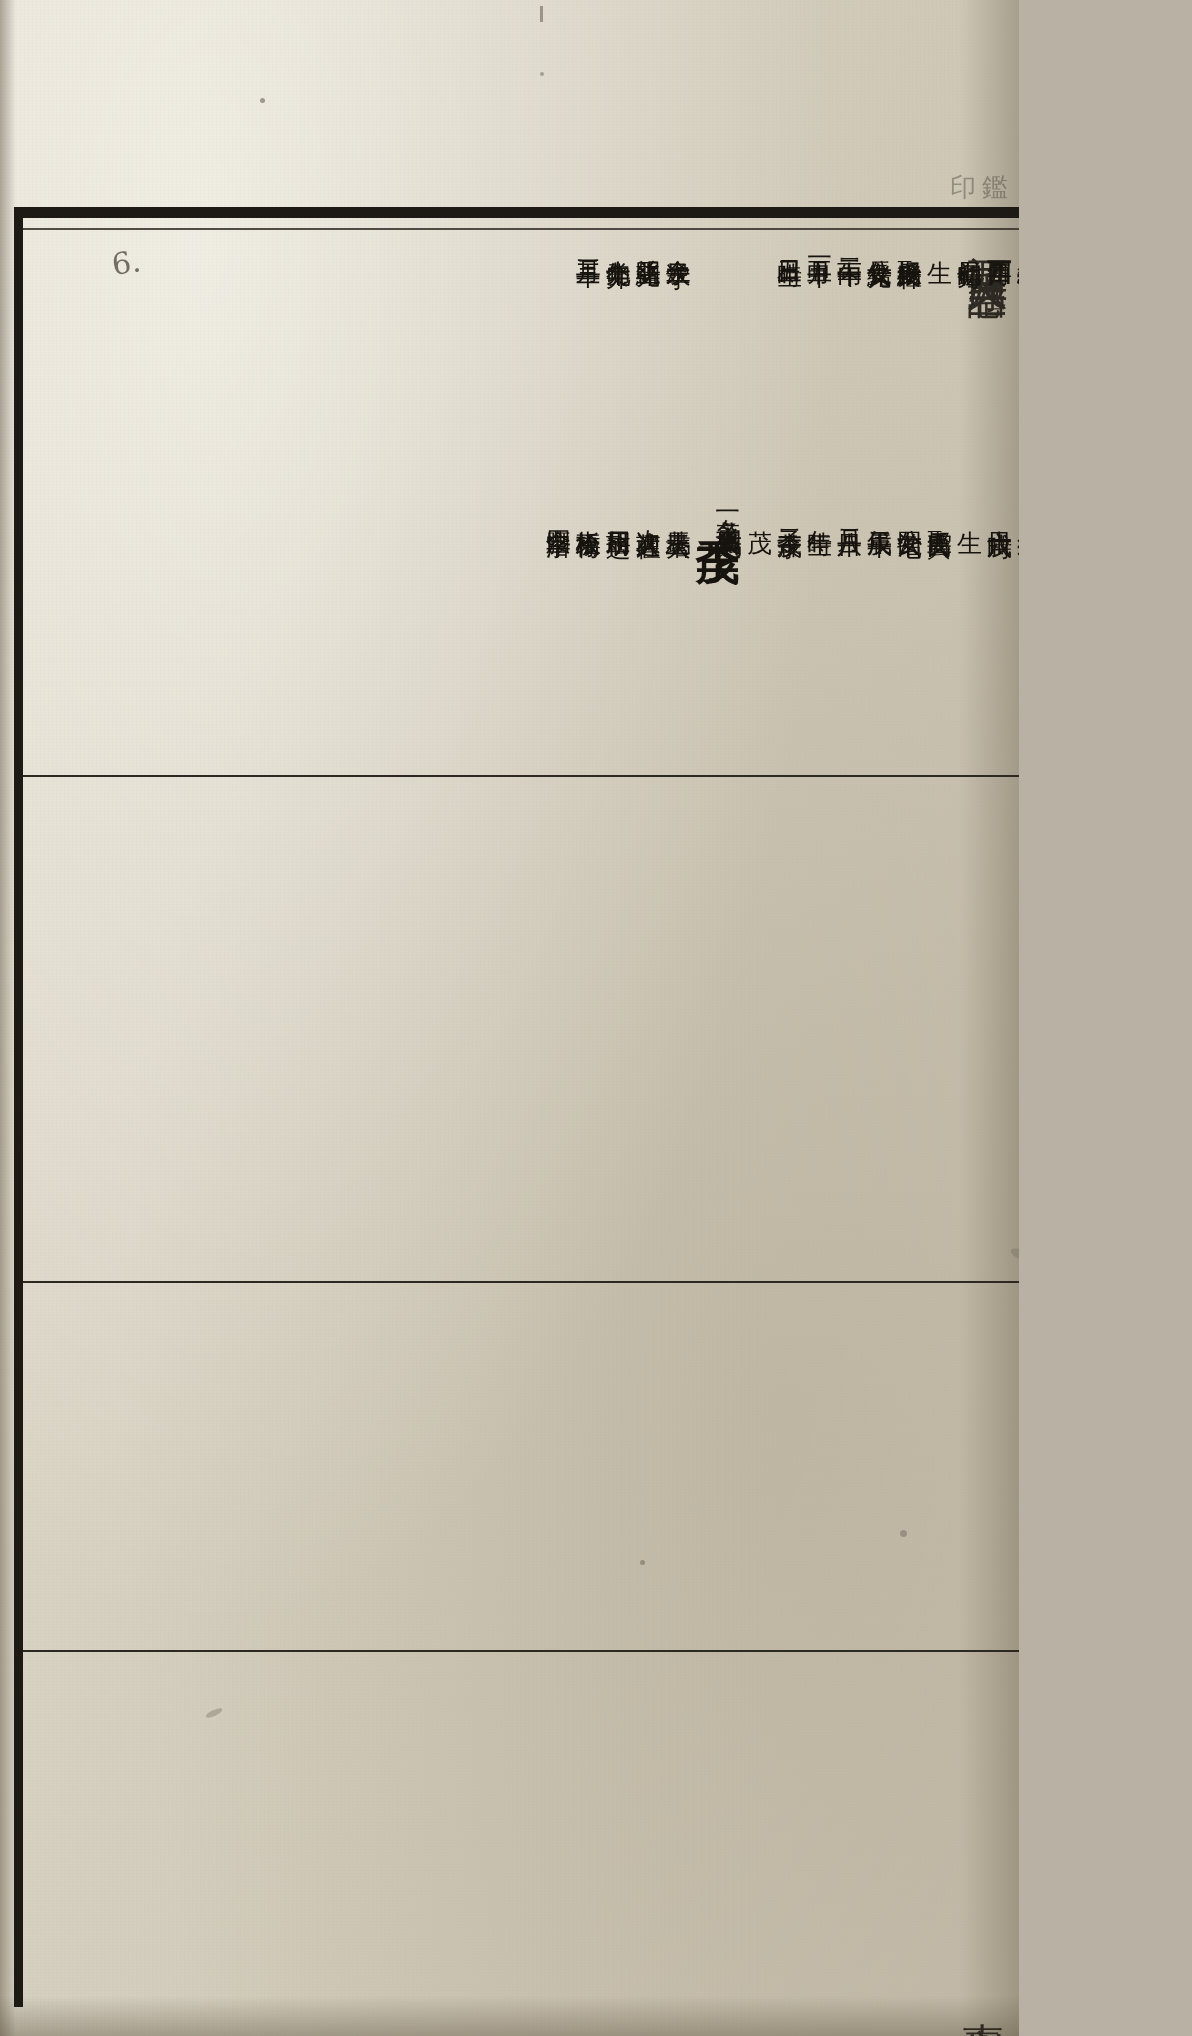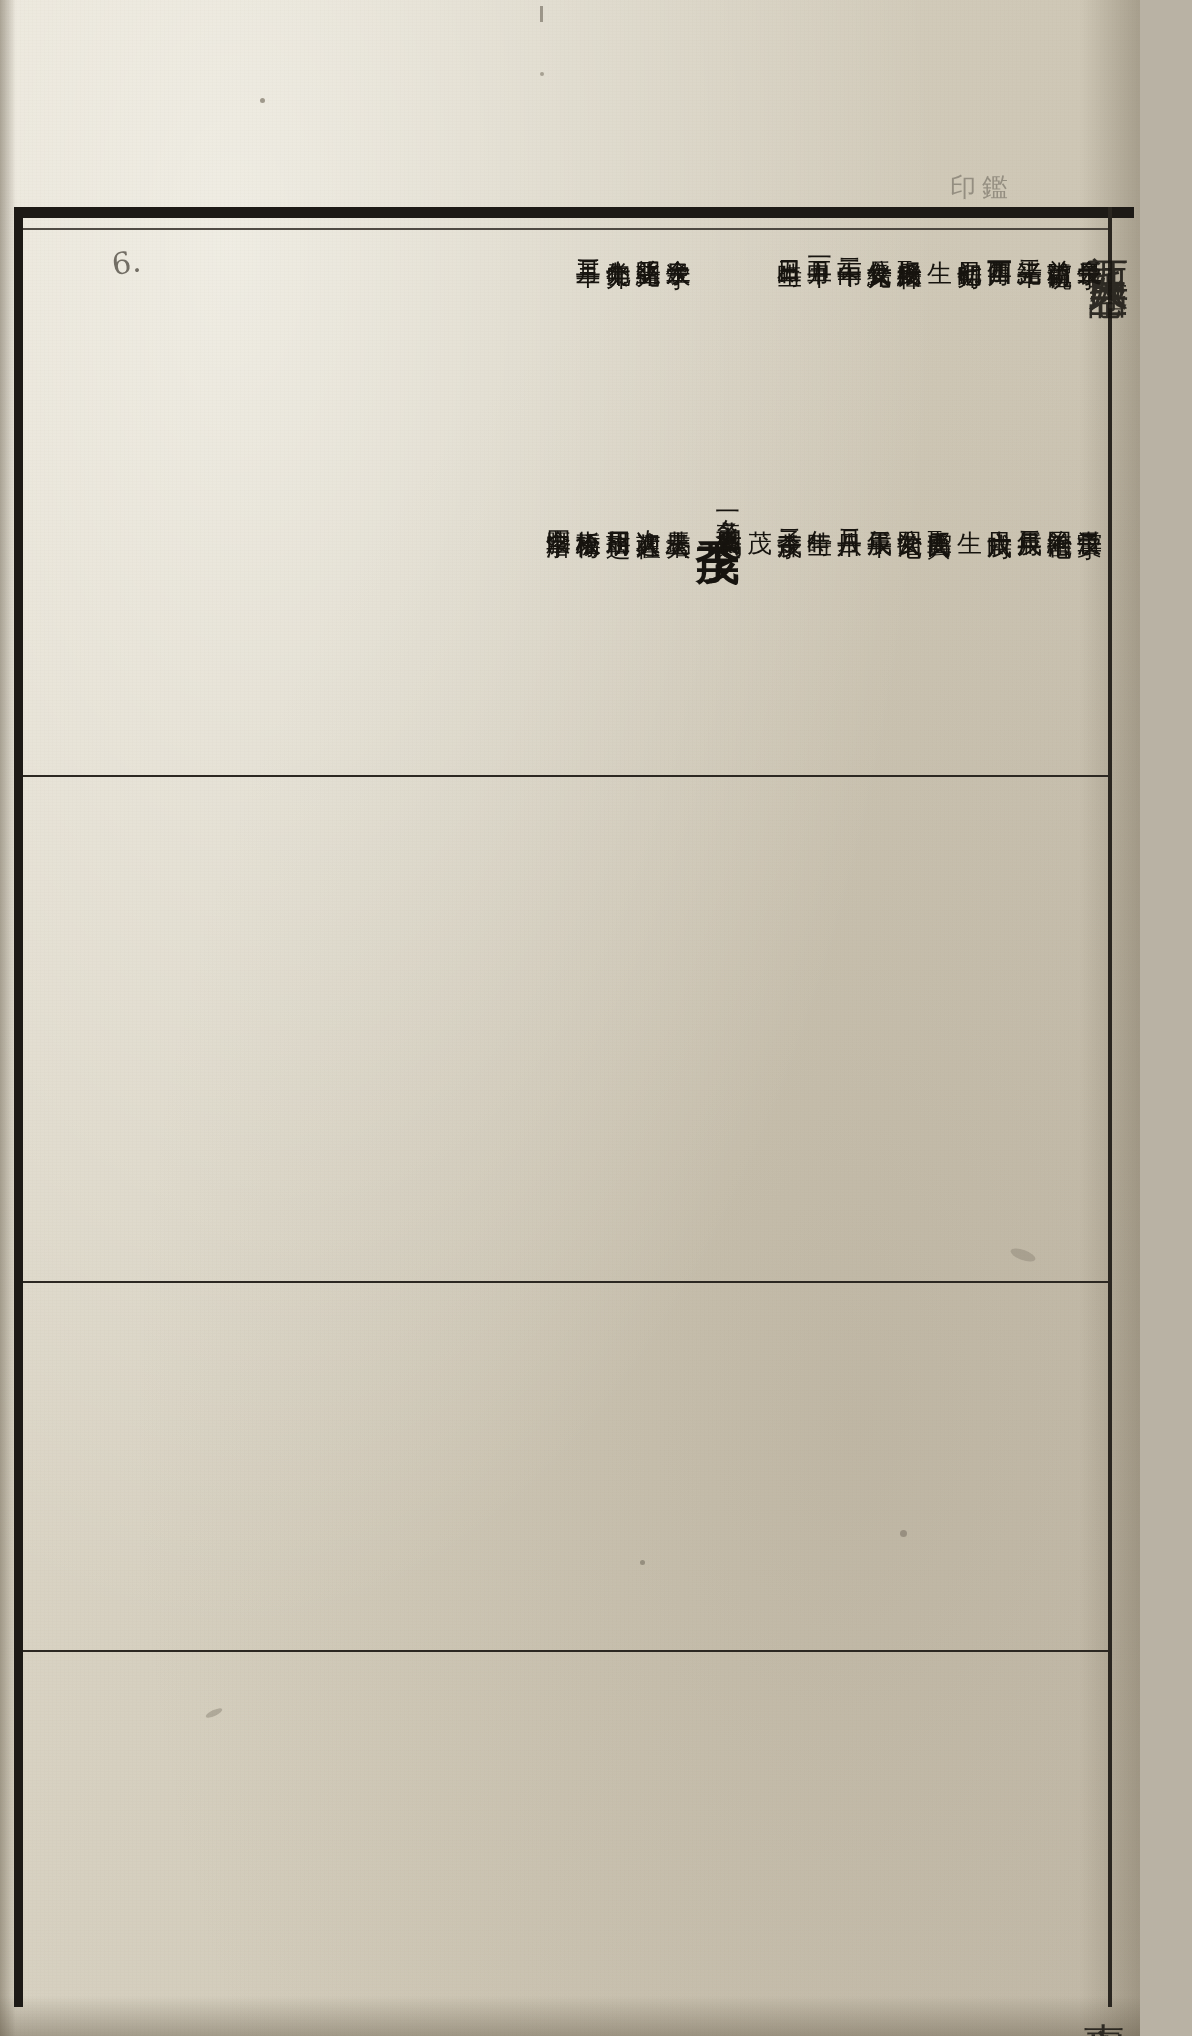--- a/index.html
+++ b/index.html
@@ -8,28 +8,29 @@
     background: #b9b2a4;
   }
   body {
     width: 1192px;
     height: 2036px;
     overflow: hidden;
     font-family: "DejaVu Serif", serif;
   }
   #page {
     position: relative;
-    width: 1140px;
+    width: 1003px;
     height: 2036px;
     background: #d8d2c4;
     background-image:
       radial-gradient(ellipse at 20% 12%, rgba(255,255,250,0.55), rgba(255,255,250,0) 55%),
       radial-gradient(ellipse at 75% 70%, rgba(120,105,80,0.16), rgba(120,105,80,0) 60%),
       linear-gradient(105deg, #e3ddcf 0%, #d6d0c0 35%, #cfc8b7 62%, #c6bead 100%);
     overflow: hidden;
+    padding-left: 16px;
   }
   
   #grain {
     position: absolute;
     inset: 0;
     opacity: 0.22;
     background-image:
       repeating-linear-gradient(90deg, rgba(140,128,104,0.10) 0px, rgba(140,128,104,0.10) 1px, rgba(0,0,0,0) 1px, rgba(0,0,0,0) 4px),
       repeating-linear-gradient(0deg, rgba(150,138,112,0.07) 0px, rgba(150,138,112,0.07) 1px, rgba(0,0,0,0) 1px, rgba(0,0,0,0) 3px);
     pointer-events: none;

